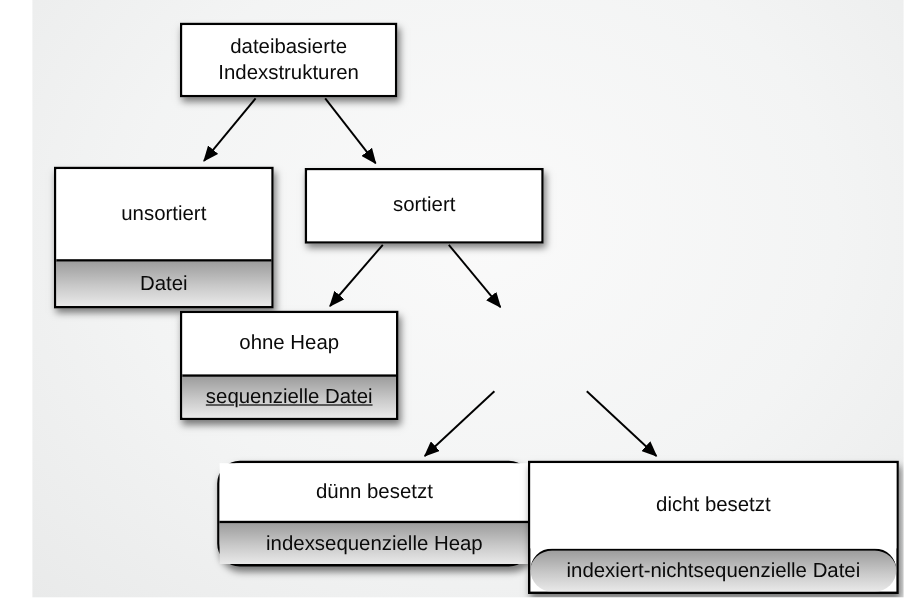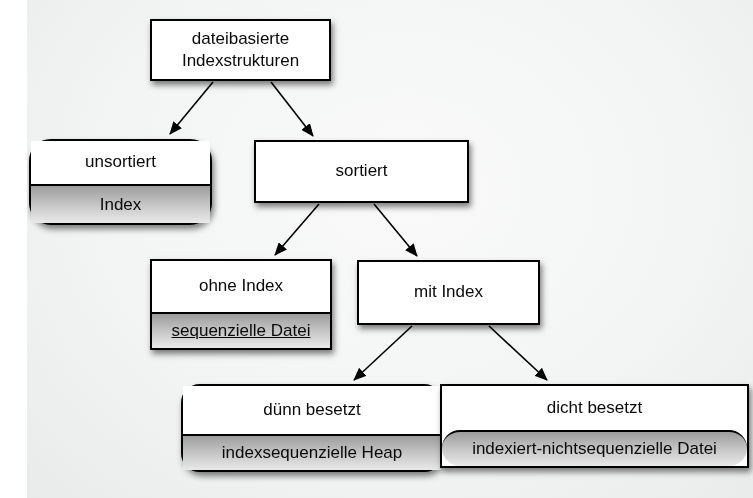--- a/index.html
+++ b/index.html
@@ -48,29 +48,29 @@
   }
   .node .sublabel {
     display: flex;
     align-items: center;
     justify-content: center;
     border-top: 2px solid #000000;
     background: linear-gradient(to bottom, #9d9d9d 0%, #c9c9c9 55%, #e9e9e9 100%);
   }
   
   .n-root      { left: 123px; top: 19px;  width: 181px; height: 62px; }
-  .n-unsort    { left: 2px;  top: 139px; width: 183px; height: 86px; border-radius: 22px; }
+  .n-unsort    { left: 18px;  top: 139px; width: 183px; height: 118px; }
   .n-unsort .sublabel { height: 37px; }
-  .n-sort      { left: 227px; top: 140px; width: 215px; height: 63px; }
+  .n-sort      { left: 227px; top: 140px; width: 199px; height: 63px; }
   .n-ohne      { left: 123px; top: 259px; width: 182px; height: 91px; }
   .n-ohne .sublabel { height: 34px; text-decoration: underline; }
   .n-mit       { left: 330px; top: 260px; width: 183px; height: 65px; }
   .n-duenn     { left: 154px; top: 384px; width: 262px; height: 88px; border-radius: 19px; }
   .n-duenn .sublabel { height: 34px; }
-  .n-dicht     { left: 413px; top: 384px; width: 309px; height: 84px; }
+  .n-dicht     { left: 413px; top: 384px; width: 309px; height: 111px; }
   .n-dicht .sublabel { height: 34px; border-radius: 18px; }
 </style>
 </head>
 <body>
 
 <div class="canvas">
 
   <svg class="edges" width="753" height="498" viewBox="0 0 753 498" xmlns="http://www.w3.org/2000/svg">
     <defs>
       <marker id="arrowhead" viewBox="0 0 13 11" refX="12" refY="5.5" markerWidth="13" markerHeight="11" markerUnits="userSpaceOnUse" orient="auto">
@@ -84,35 +84,32 @@
     <line x1="385" y1="326" x2="327" y2="380" stroke="#000" stroke-width="1.6" marker-end="url(#arrowhead)"></line>
     <line x1="462" y1="326" x2="520" y2="380" stroke="#000" stroke-width="1.6" marker-end="url(#arrowhead)"></line>
   </svg>
 
   <div class="node n-root">
     <div class="label">dateibasierte Indexstrukturen</div>
   </div>
 
   <div class="node n-unsort">
     <div class="label">unsortiert</div>
-    <div class="sublabel">Index</div>
+    <div class="sublabel">Datei</div>
   </div>
 
   <div class="node n-sort">
     <div class="label">sortiert</div>
   </div>
 
   <div class="node n-ohne">
-    <div class="label">ohne Index</div>
+    <div class="label">ohne Heap</div>
     <div class="sublabel">sequenzielle Datei</div>
   </div>
 
-  <div class="node n-mit">
-    <div class="label">mit Index</div>
-  </div>
 
   <div class="node n-duenn">
     <div class="label">dünn besetzt</div>
     <div class="sublabel">indexsequenzielle Heap</div>
   </div>
 
   <div class="node n-dicht">
     <div class="label">dicht besetzt</div>
     <div class="sublabel">indexiert-nichtsequenzielle Datei</div>
   </div>

